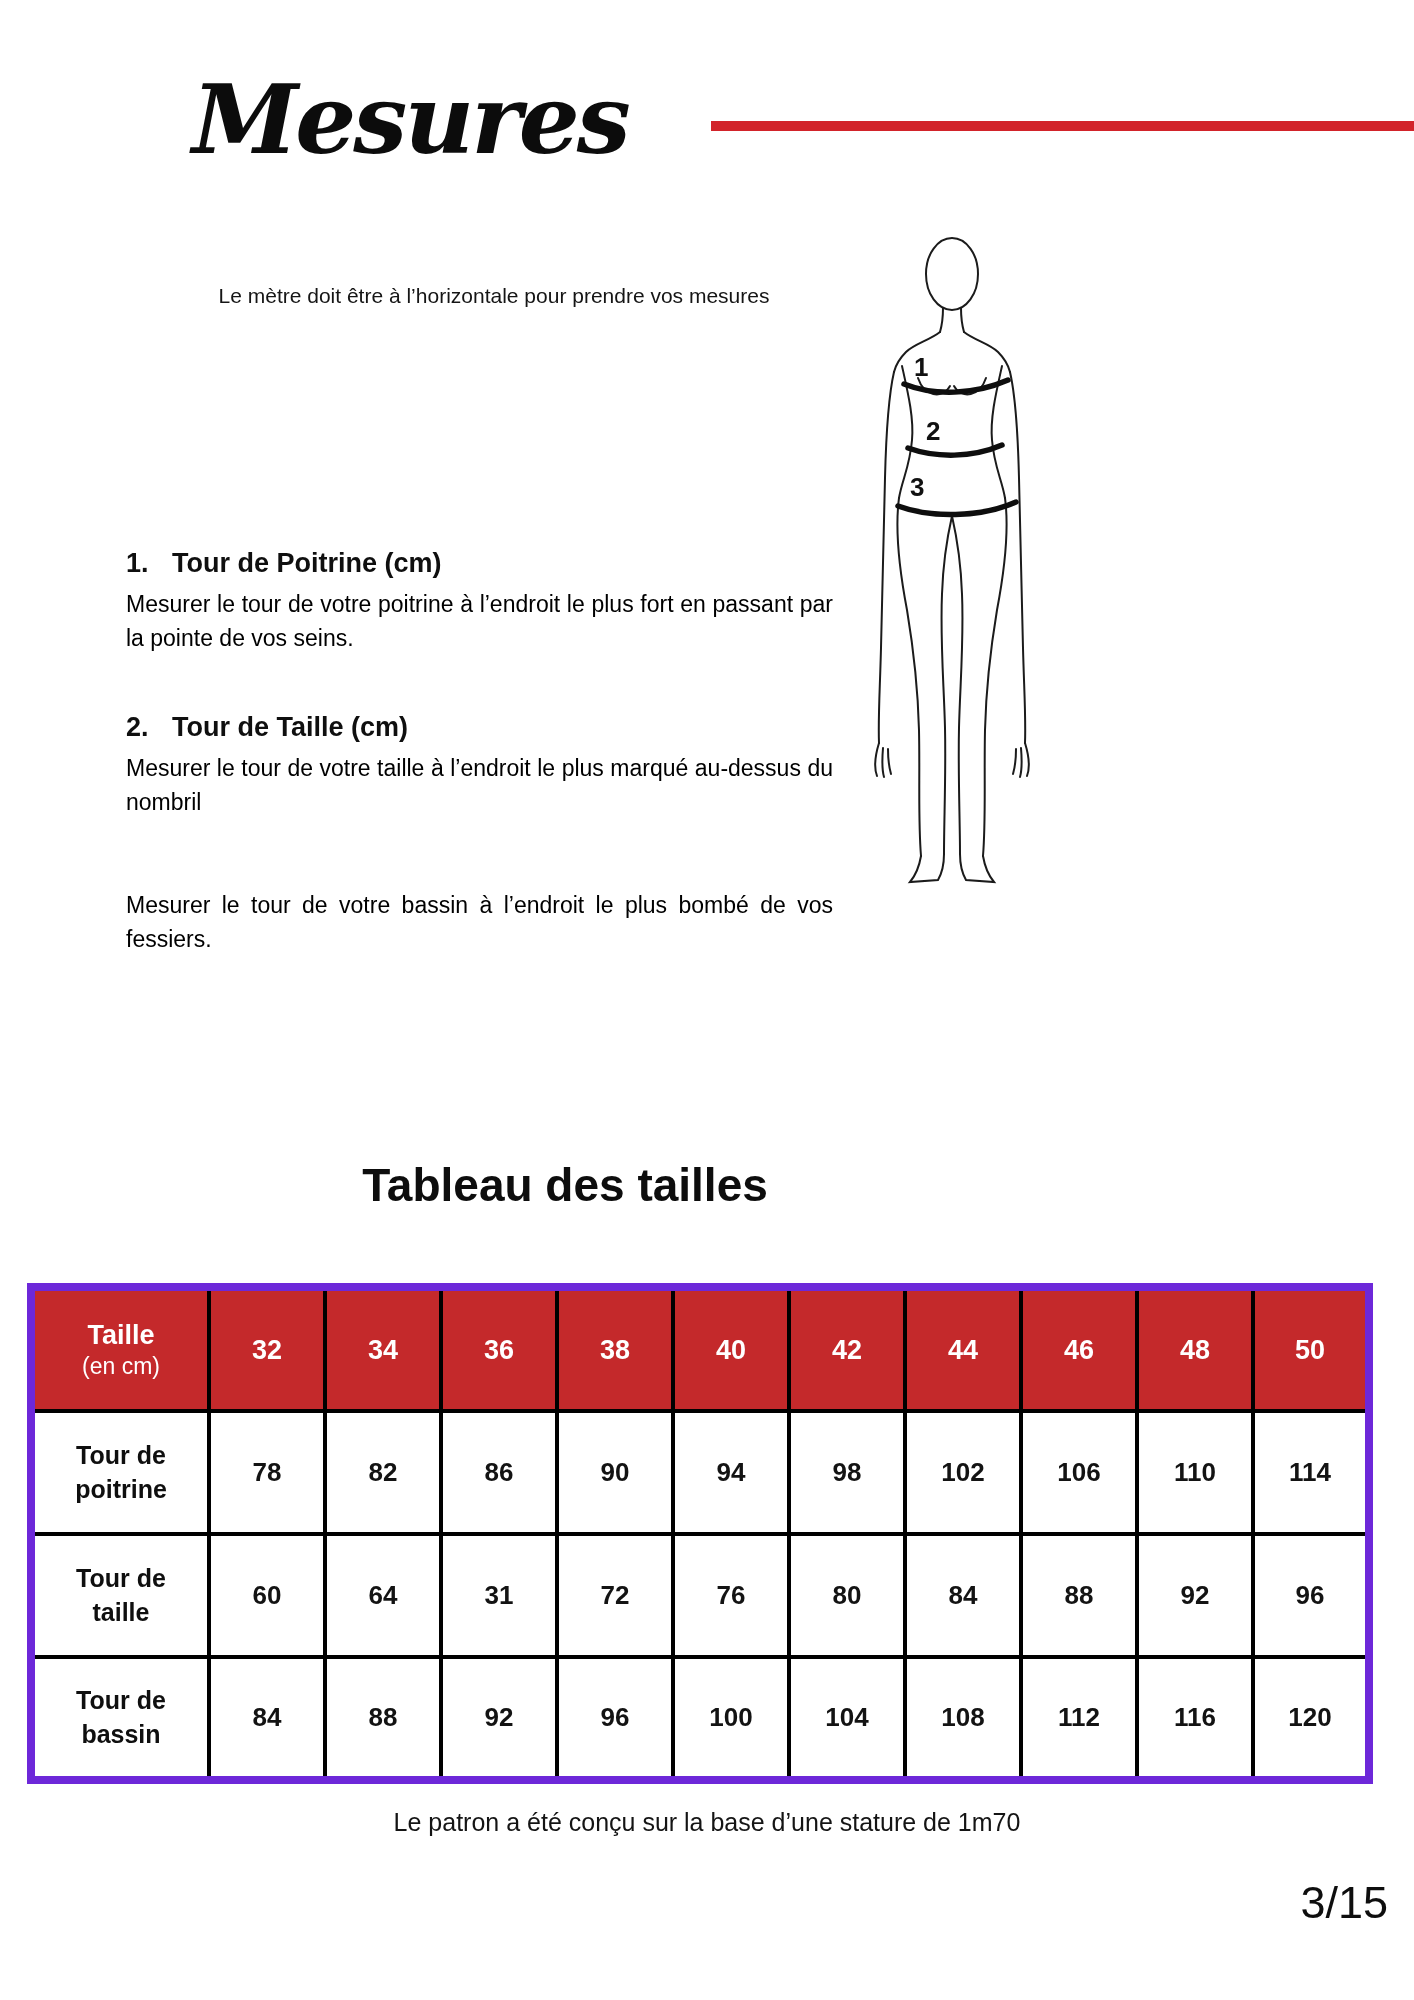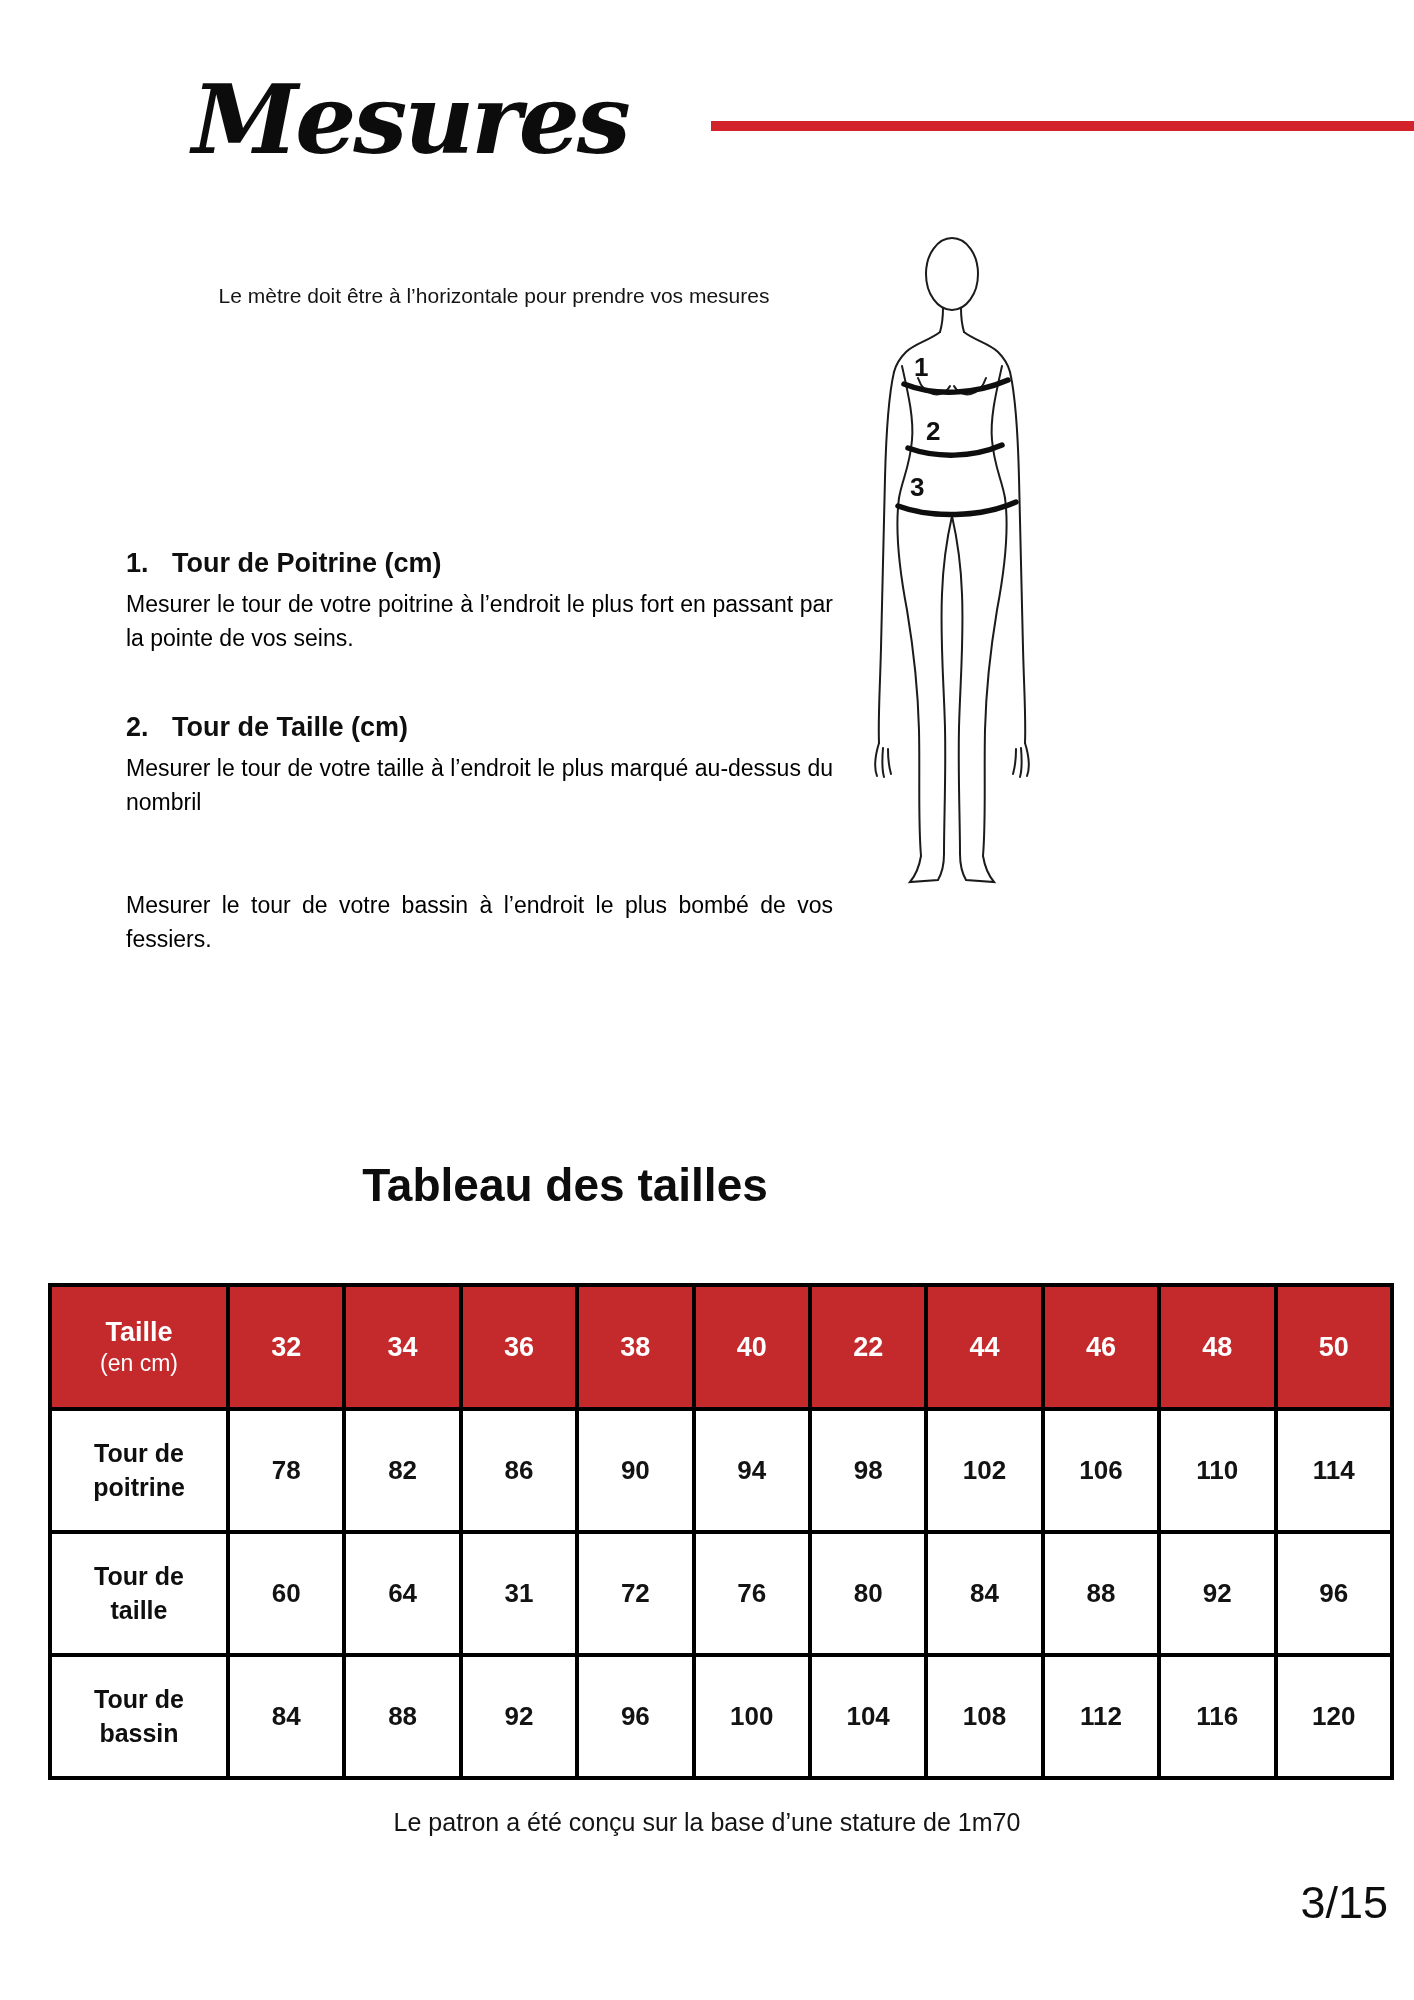--- a/index.html
+++ b/index.html
@@ -50,23 +50,23 @@
   
   .figure-wrap { position:absolute; left:858px; top:228px; width:204px; height:660px; }
   .figure-wrap svg { width:100%; height:100%; display:block; }
 
   
   .table-heading {
     position:absolute; top:1158px; left:0; width:1130px;
     text-align:center; font-size:46px; font-weight:bold; color:#0d0d0d;
   }
   table.size-table {
-    position:absolute; left:48px; top:1283px; width:1346px;
+    position:absolute; left:27px; top:1283px; width:1346px;
     border-collapse:collapse; table-layout:fixed;
-    border:4px solid #6d28d9;
+    border:8px solid #6d28d9;
   }
   .size-table th, .size-table td {
     border:4px solid #000; text-align:center; vertical-align:middle;
     padding:0;
   }
   .size-table thead tr { height:124px; }
   .size-table tbody tr { height:123px; }
   .label-col { width:178px; }
   .size-table thead th {
     background:var(--table-red, #c4292b); color:#ffffff;
@@ -161,21 +161,21 @@
     <tr id="size-header-row">
       <th class="label-col">
         <span>Taille</span>
         <span class="taille-sublabel">(en cm)</span>
       </th>
     <th>32</th>
         <th>34</th>
         <th>36</th>
         <th>38</th>
         <th>40</th>
-        <th>22</th>
+        <th>42</th>
         <th>44</th>
         <th>46</th>
         <th>48</th>
         <th>50</th>
       </tr>
   </thead>
   <tbody>
     <tr>
       <td class="row-label label-col">Tour de poitrine</td>
     <td class="value-cell">78</td>

